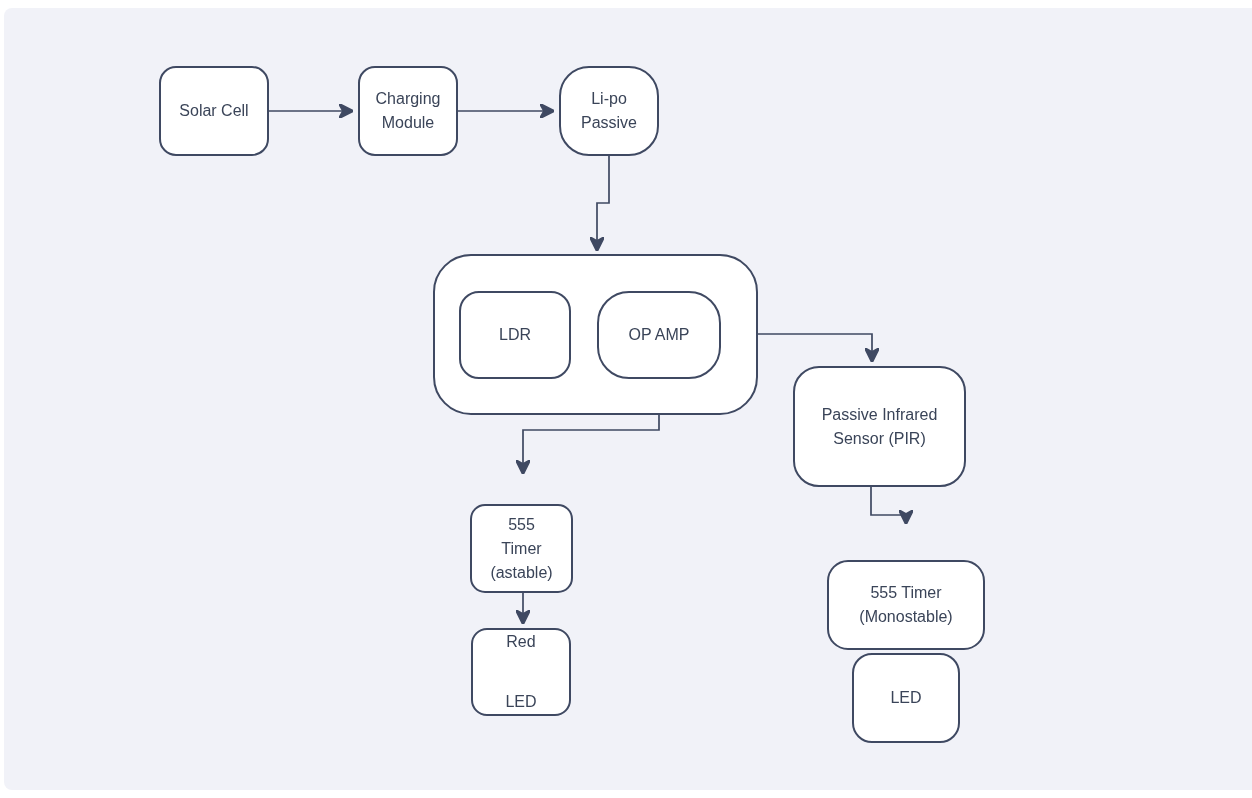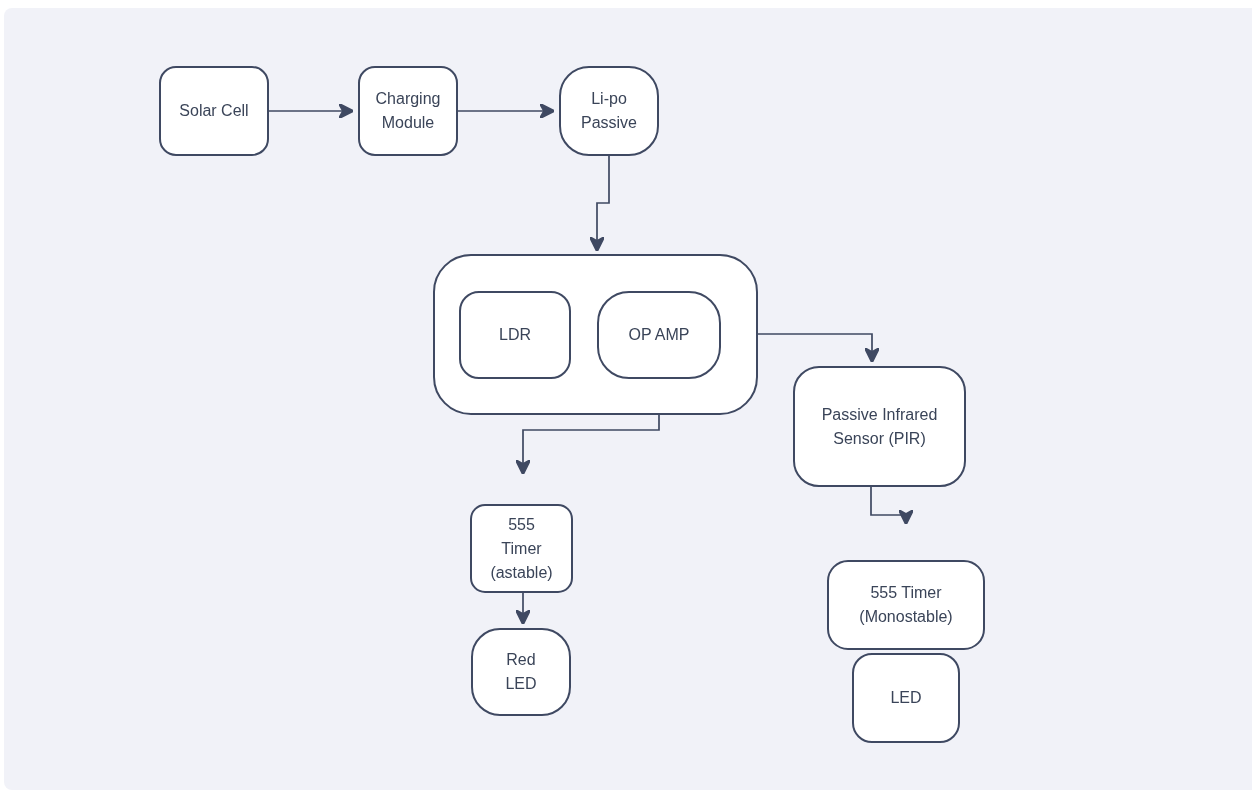--- a/index.html
+++ b/index.html
@@ -38,21 +38,21 @@
   }
   
   #n-solar    {left:159px;top:66px;width:110px;height:90px;border-radius:17px;}
   #n-charging {left:358px;top:66px;width:100px;height:90px;border-radius:17px;}
   #n-lipo     {left:559px;top:66px;width:100px;height:90px;border-radius:30px;align-items:center;}
   #g-sense    {left:433px;top:254px;width:325px;height:161px;}
   #n-ldr      {left:459px;top:291px;width:112px;height:88px;border-radius:20px;justify-content:center;}
   #n-opamp    {left:597px;top:291px;width:124px;height:88px;border-radius:32px;}
   #n-pir      {left:785px;top:366px;width:173px;height:121px;border-radius:26px;margin-left:8px;}
   #n-t555a    {left:470px;top:478px;width:103px;height:89px;border-radius:15px;margin-top:26px;}
-  #n-redled   {left:471px;top:628px;width:100px;height:88px;border-radius:29px;}
+  #n-redled   {left:471px;top:628px;width:100px;height:88px;border-radius:16px;justify-content:space-between;}
   #n-t555m    {left:827px;top:528px;width:158px;height:90px;border-radius:21px;margin-top:32px;}
   #n-led      {left:852px;top:653px;width:108px;height:90px;border-radius:20px;}
 </style>
 </head>
 <body>
 
 <div class="canvas"></div>
 
 <div class="diagram">
 

